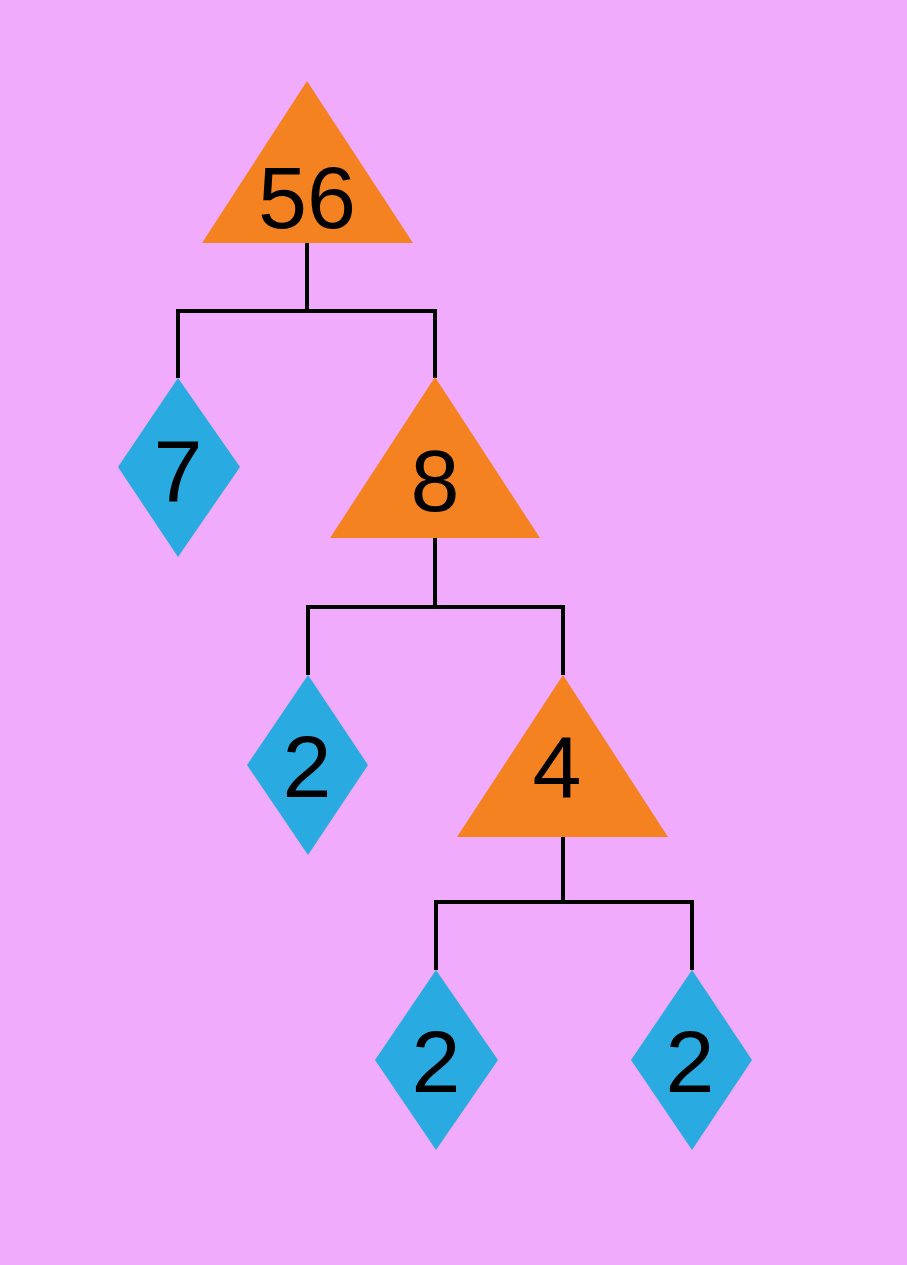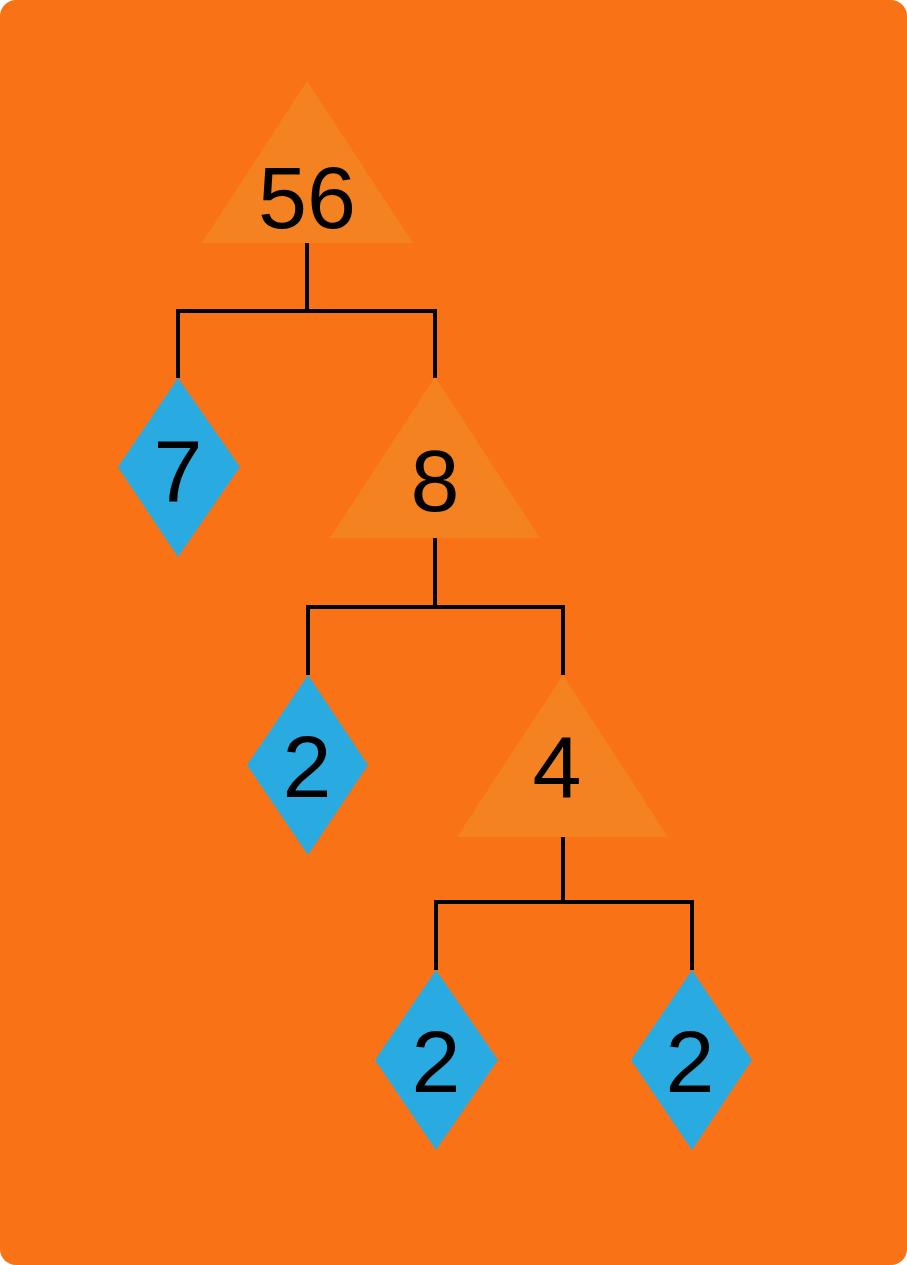--- a/index.html
+++ b/index.html
@@ -4,23 +4,22 @@
 <style>
   html, body {
     margin: 0;
     padding: 0;
     background: #ffffff;
   }
   .canvas {
     position: relative;
     width: 907px;
     height: 1265px;
-    background: #f97316;
+    background: #f0abfc;
     overflow: hidden;
-    border-radius: 16px;
   }
   svg { display: block; }
   .node-label {
     font-family: "Liberation Sans", sans-serif;
     font-size: 88px;
     fill: #000000;
     text-anchor: middle;
   }
 </style>
 </head>

